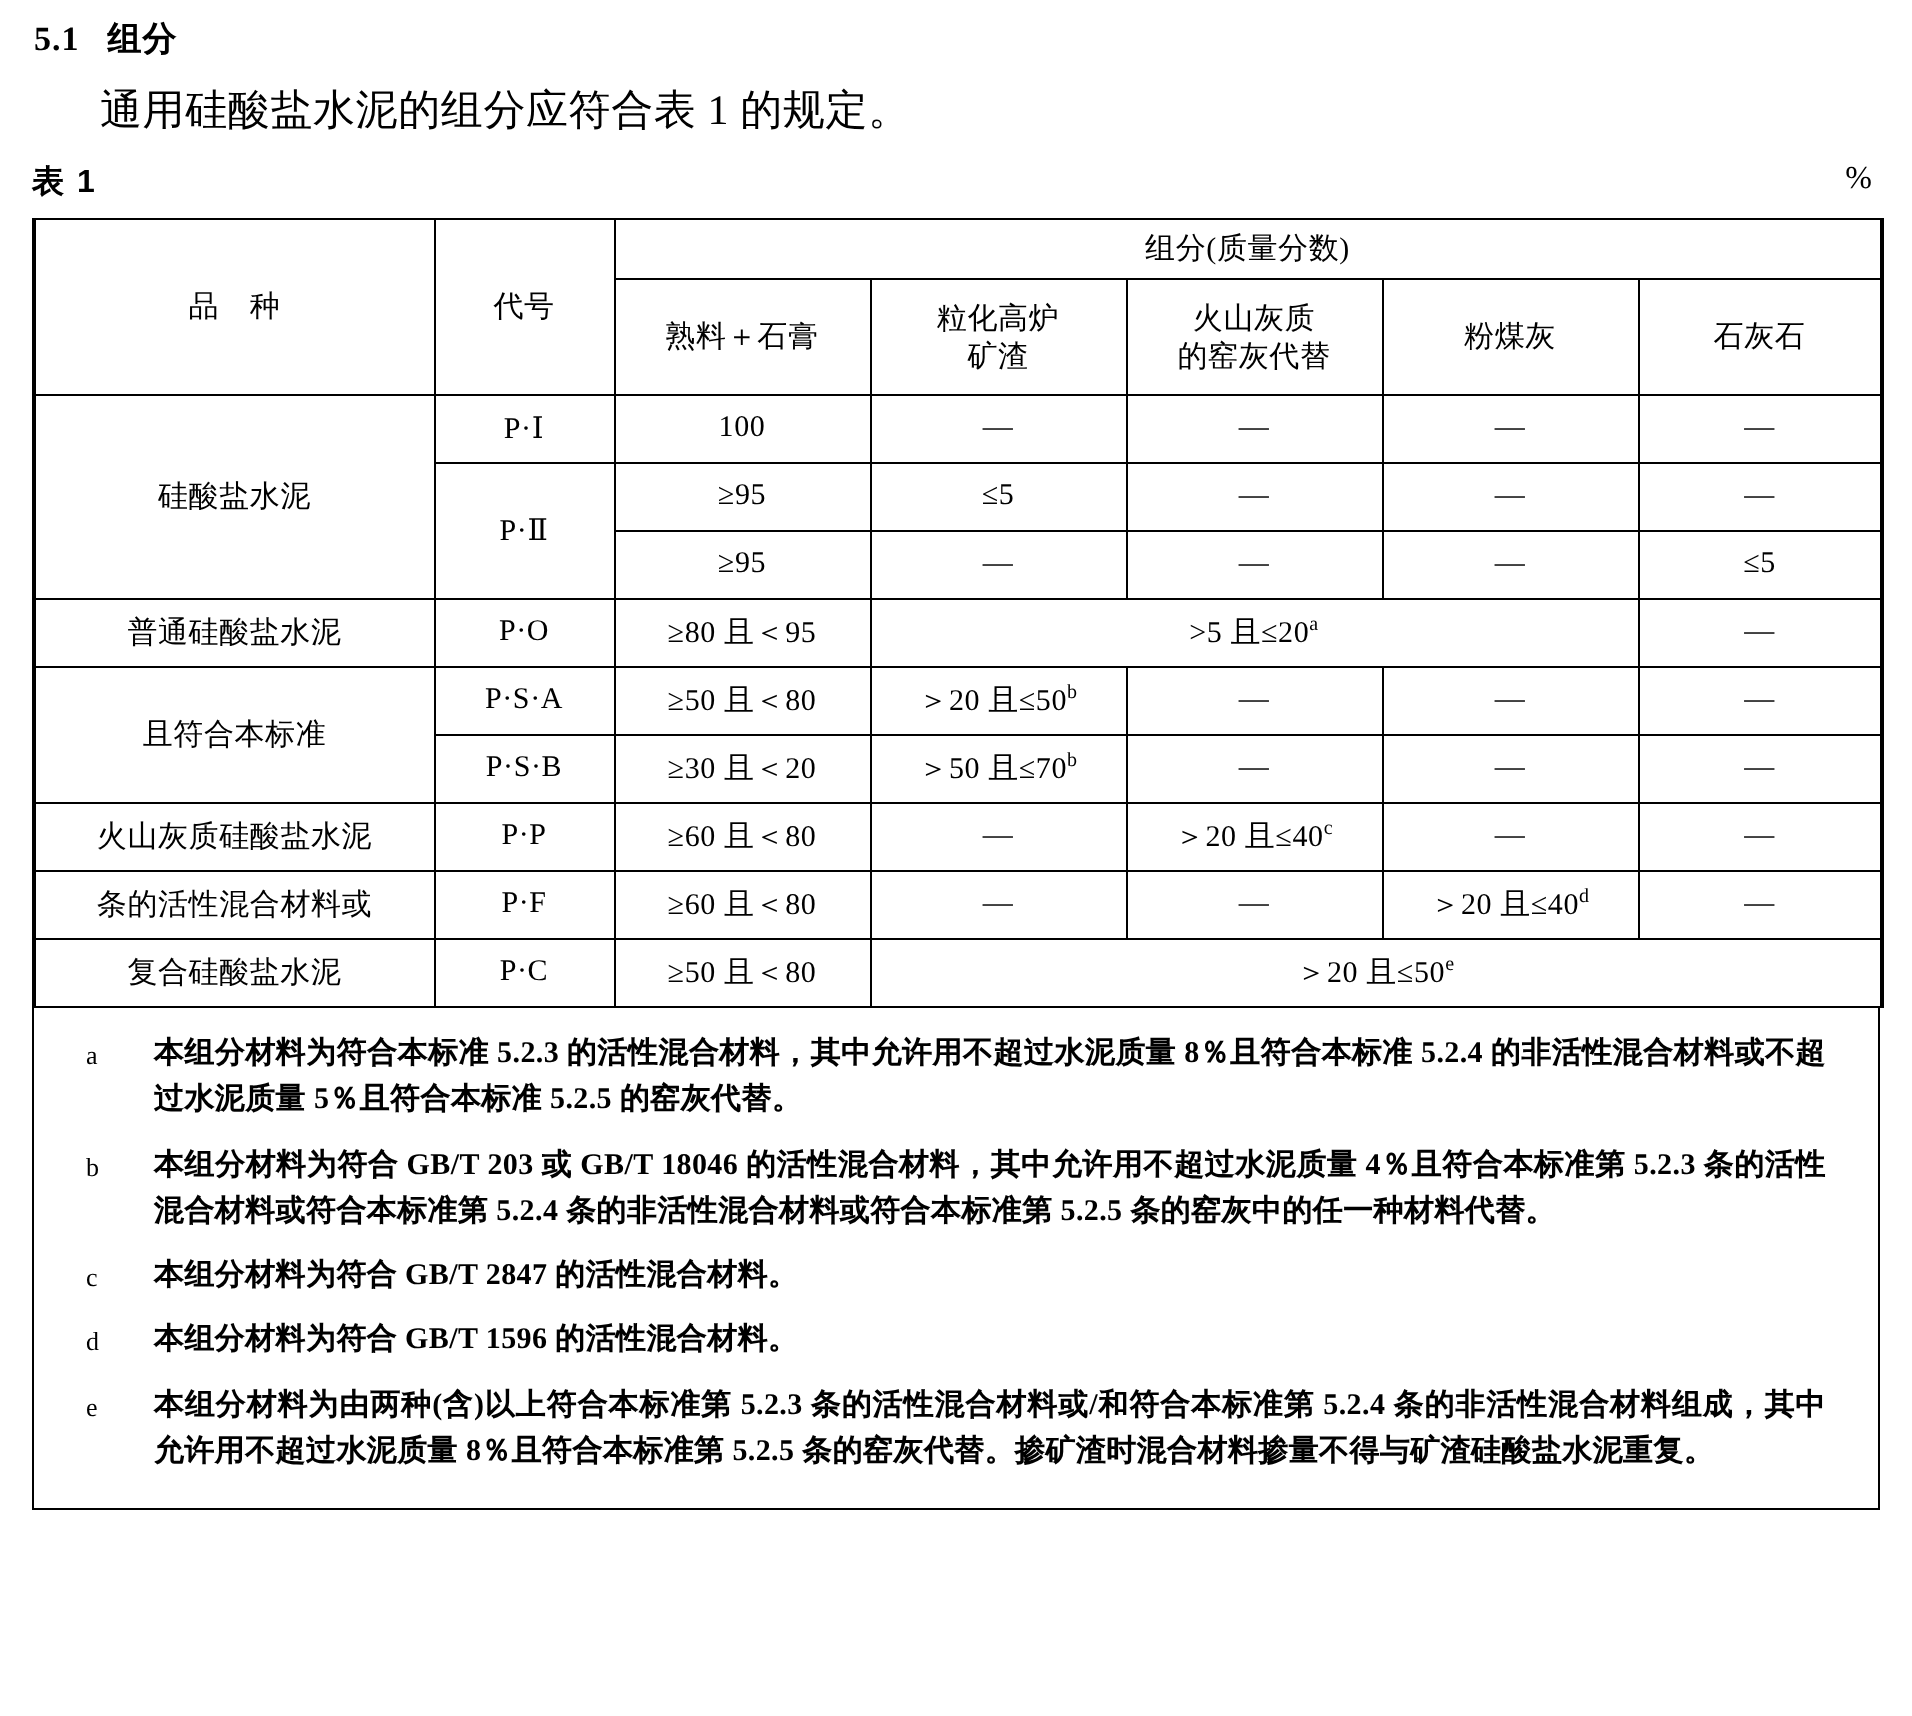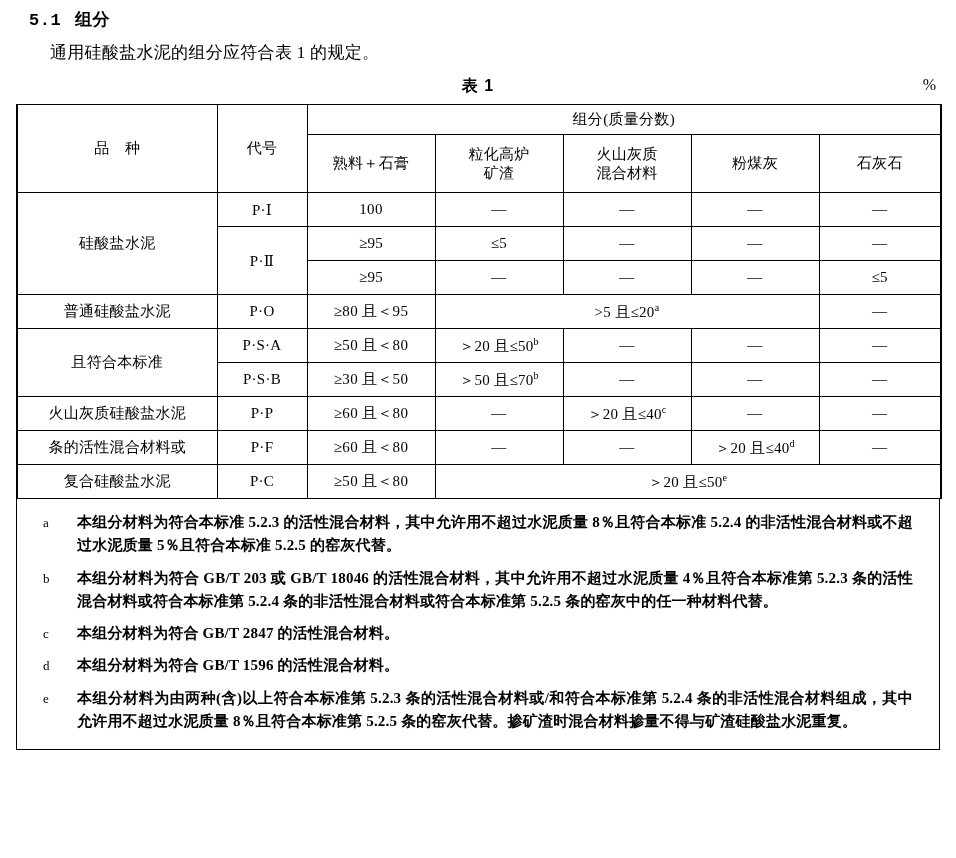--- a/index.html
+++ b/index.html
@@ -16,42 +16,42 @@
     overflow: hidden;
   }
   .page {
     width: 956px;
     height: 858px;
     position: relative;
     box-sizing: border-box;
     padding: 0 16px;
   }
   .section-head {
-    font-family: Liberation Mono, monospace;
+    font-family: Liberation Serif, serif;
     font-size: 17px;
     font-weight: bold;
-    margin: 8px 0 0 13px;
+    margin: 8px 0 0 1px;
     letter-spacing: 0.5px;
   }
   .section-head .num {
     margin-right: 14px;
   }
   .lead-para {
-    font-size: 17px;
+    font-size: 21px;
     margin: 10px 0 0 0;
     text-indent: 34px;
     letter-spacing: 0.3px;
   }
   .table-caption-row {
     position: relative;
     margin-top: 12px;
     height: 24px;
   }
   .table-caption {
-    text-align: center;
+    text-align: left;
     font-family: "Liberation Sans", sans-serif;
     font-weight: bold;
     font-size: 16px;
     letter-spacing: 1px;
   }
   .unit-mark {
     position: absolute;
     right: 4px;
     top: 0;
     font-size: 16px;
@@ -146,21 +146,21 @@
         <td colspan="5" class="outer-right">组分(质量分数)</td>
       </tr>
       <tr class="hdr-cell">
         <td>熟料＋石膏</td>
         <td>
           <div>粒化高炉</div>
           <div>矿渣</div>
         </td>
         <td>
           <div>火山灰质</div>
-          <div>混合材料</div>
+          <div>的窑灰代替</div>
         </td>
         <td>粉煤灰</td>
         <td class="outer-right">石灰石</td>
       </tr>
 
       <tr class="row-tall">
         <td class="outer-left" rowspan="3">硅酸盐水泥</td>
         <td>P·Ⅰ</td>
         <td>100</td>
         <td>—</td>
@@ -196,21 +196,21 @@
         <td class="outer-left" rowspan="2">且符合本标准</td>
         <td>P·S·A</td>
         <td>≥50 且＜80</td>
         <td><span>＞20 且≤50</span><span class="sup">b</span></td>
         <td>—</td>
         <td>—</td>
         <td class="outer-right">—</td>
       </tr>
       <tr class="row-tall">
         <td>P·S·B</td>
-        <td>≥30 且＜50</td>
+        <td>≥30 且＜20</td>
         <td><span>＞50 且≤70</span><span class="sup">b</span></td>
         <td>—</td>
         <td>—</td>
         <td class="outer-right">—</td>
       </tr>
 
       <tr class="row-tall">
         <td class="outer-left">火山灰质硅酸盐水泥</td>
         <td>P·P</td>
         <td>≥60 且＜80</td>

